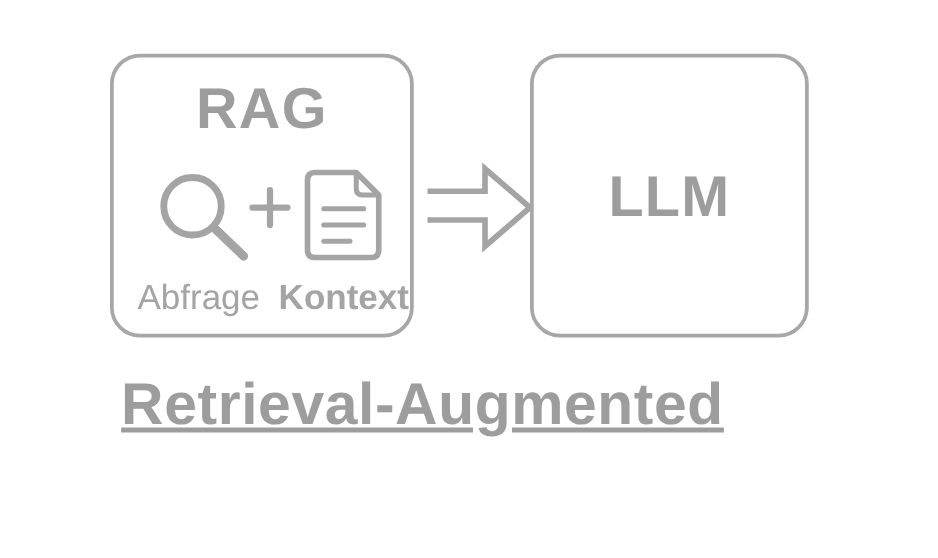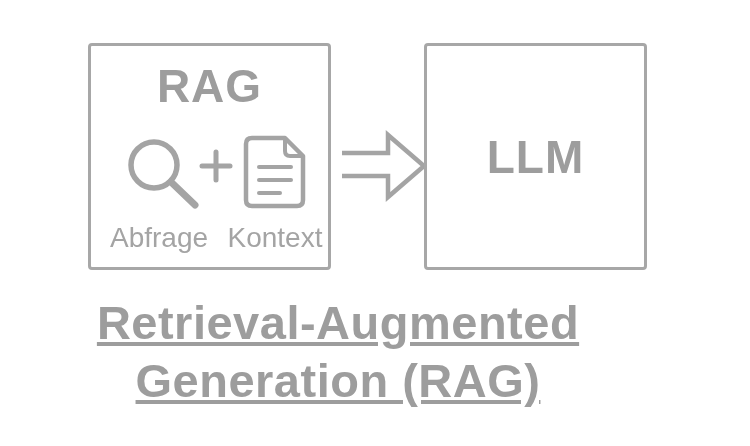--- a/index.html
+++ b/index.html
@@ -21,21 +21,21 @@
   }
   .canvas {
     position: relative;
     width: 750px;
     height: 446px;
     background: #ffffff;
   }
   .box {
     position: absolute;
     border: 3px solid var(--box-border);
-    border-radius: 4px;
+    border-radius: 24px;
     background: #ffffff;
     box-sizing: border-box;
   }
   .rag-box {
     left: 88px;
     top: 43px;
     width: 243px;
     height: 227px;
   }
   .llm-box {
@@ -72,21 +72,21 @@
   .icon-label {
     position: absolute;
     top: 178px;
     transform: translateX(-50%);
     font-size: 28px;
     line-height: 28px;
     color: var(--label-text);
     white-space: nowrap;
   }
   .label-abfrage { left: 68px; }
-  .label-kontext { left: 184px; }
+  .label-kontext { left: 184px; font-weight: bold; }
   .arrow-svg {
     position: absolute;
     left: 330px;
     top: 120px;
     width: 110px;
     height: 90px;
   }
   .caption {
     position: absolute;
     left: 0;
@@ -148,16 +148,15 @@
   <svg class="arrow-svg" viewBox="0 0 110 90">
     <path class="arrow-path" d="M 12 33 L 58 33 L 58 15 L 94 46 L 58 77 L 58 56 L 12 56"></path>
   </svg>
 
   <div class="box llm-box">
     <div class="big-title">LLM</div>
   </div>
 
   <div class="caption">
     <div>Retrieval-Augmented</div>
-    <div>Generation (RAG)</div>
   </div>
 
 </div>
 
 </body></html>

